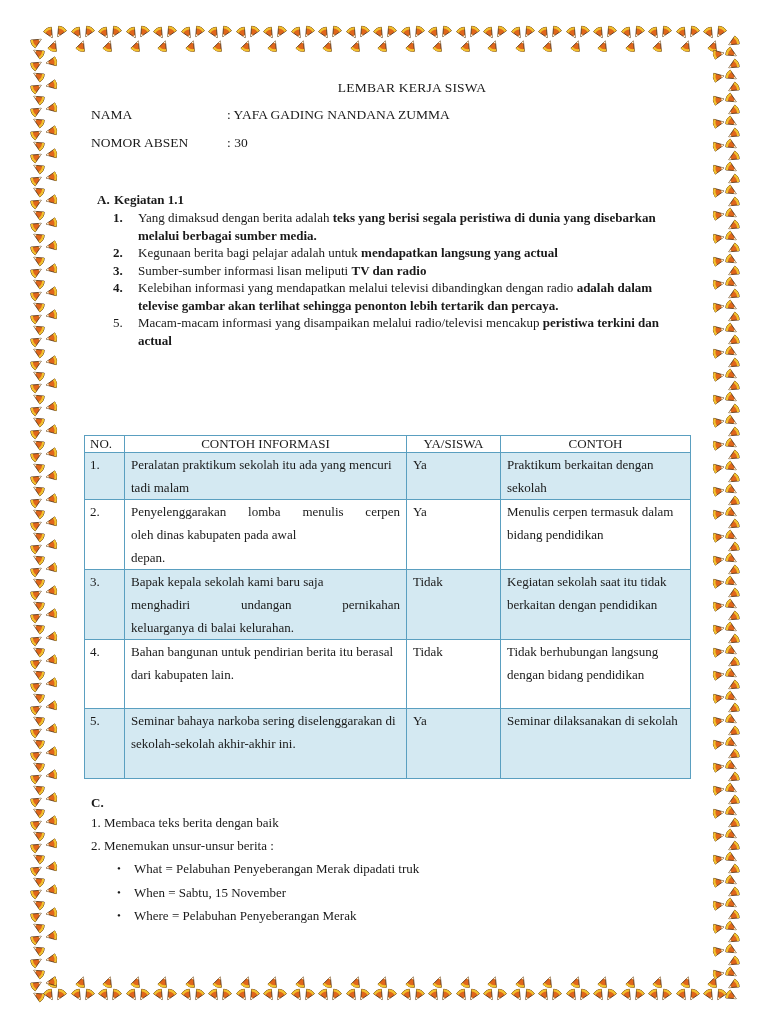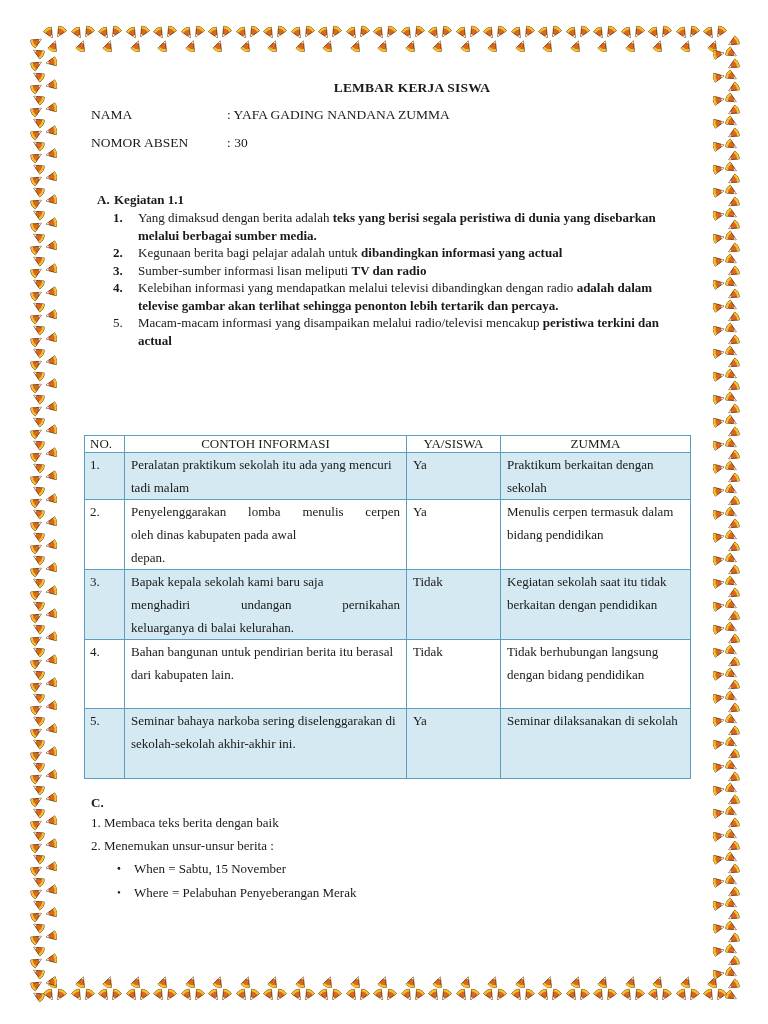--- a/index.html
+++ b/index.html
@@ -11,21 +11,21 @@
     .border-layer { position: absolute; left: 0; top: 0; width: 768px; height: 1024px; pointer-events: none; }
     .candy {
       position: absolute; width: 11px; height: 12px;
     }
     .candy svg { display: block; width: 11px; height: 12px; }
 
     .page { position: absolute; left: 0; top: 0; width: 768px; height: 1024px; }
 
     .title {
       position: absolute; left: 0; width: 768px; top: 80px; text-align: center;
-      font-weight: bold; font-size: 13.5px; letter-spacing: 0.2px;
+      font-weight: normal; font-size: 13.5px; letter-spacing: 0.2px;
     }
     .title span { margin-left: 56px; }
     .info-row { position: absolute; left: 91px; font-size: 13.5px; }
     .info-row .lbl { position: absolute; left: 0; white-space: nowrap; }
     .info-row .val { position: absolute; left: 136px; white-space: nowrap; }
 
     .secA-head { position: absolute; left: 97px; top: 192px; font-size: 13px; font-weight: bold; }
     .secA-head .ltr { display: inline-block; width: 17px; }
     .olA { position: absolute; left: 113px; top: 209px; width: 560px; font-size: 13px; line-height: 17.5px; }
     .olA .item { position: relative; padding-left: 25px; }
@@ -2887,21 +2887,21 @@
     <span class="ltr">A.</span><span>Kegiatan 1.1</span>
   </div>
 
   <div class="olA">
     <div class="item">
       <span class="num bold">1.</span>
       <span>Yang dimaksud dengan berita adalah </span><b>teks yang berisi segala peristiwa di dunia yang disebarkan melalui berbagai sumber media.</b>
     </div>
     <div class="item">
       <span class="num bold">2.</span>
-      <span>Kegunaan berita bagi pelajar adalah untuk </span><b>dibandingkan informasi yang actual</b>
+      <span>Kegunaan berita bagi pelajar adalah untuk </span><b>mendapatkan langsung yang actual</b>
     </div>
     <div class="item">
       <span class="num bold">3.</span>
       <span>Sumber-sumber informasi lisan meliputi </span><b>TV dan radio</b>
     </div>
     <div class="item">
       <span class="num bold">4.</span>
       <span>Kelebihan informasi yang mendapatkan melalui televisi dibandingkan dengan radio </span><b>adalah dalam televise gambar akan terlihat sehingga penonton lebih tertarik dan percaya.</b>
     </div>
     <div class="item">
@@ -2916,21 +2916,21 @@
       <col style="width:40px">
       <col style="width:282px">
       <col style="width:94px">
       <col style="width:190px">
     </colgroup>
     <thead>
       <tr>
         <th style="text-align:left;padding-left:5px;">NO.</th>
         <th>CONTOH INFORMASI</th>
         <th>YA/SISWA</th>
-        <th>ZUMMA</th>
+        <th>CONTOH</th>
       </tr>
     </thead>
     <tbody>
       <tr class="shaded row1">
         <td class="no">1.</td>
         <td class="contoh">Peralatan praktikum sekolah itu ada yang mencuri tadi malam</td>
         <td class="yb">Ya</td>
         <td class="alasan">Praktikum berkaitan dengan sekolah</td>
       </tr>
       <tr class="row2">
@@ -2966,18 +2966,18 @@
         <td class="alasan">Seminar dilaksanakan di sekolah</td>
       </tr>
     </tbody>
   </table>
 
   <div class="secC">
     <div class="c-head">C.</div>
     <div class="c-line">1. Membaca teks berita dengan baik</div>
     <div class="c-line">2. Menemukan unsur-unsur berita :</div>
     <ul>
-      <li><span class="bullet">•</span></li>
+      <li><span class="bullet">•</span><span>What = Pelabuhan Penyeberangan Merak dipadati truk</span></li>
       <li><span class="bullet">•</span><span>When = Sabtu, 15 November</span></li>
       <li><span class="bullet">•</span><span>Where = Pelabuhan Penyeberangan Merak</span></li>
     </ul>
   </div>
 </div>
 
 </body></html>

